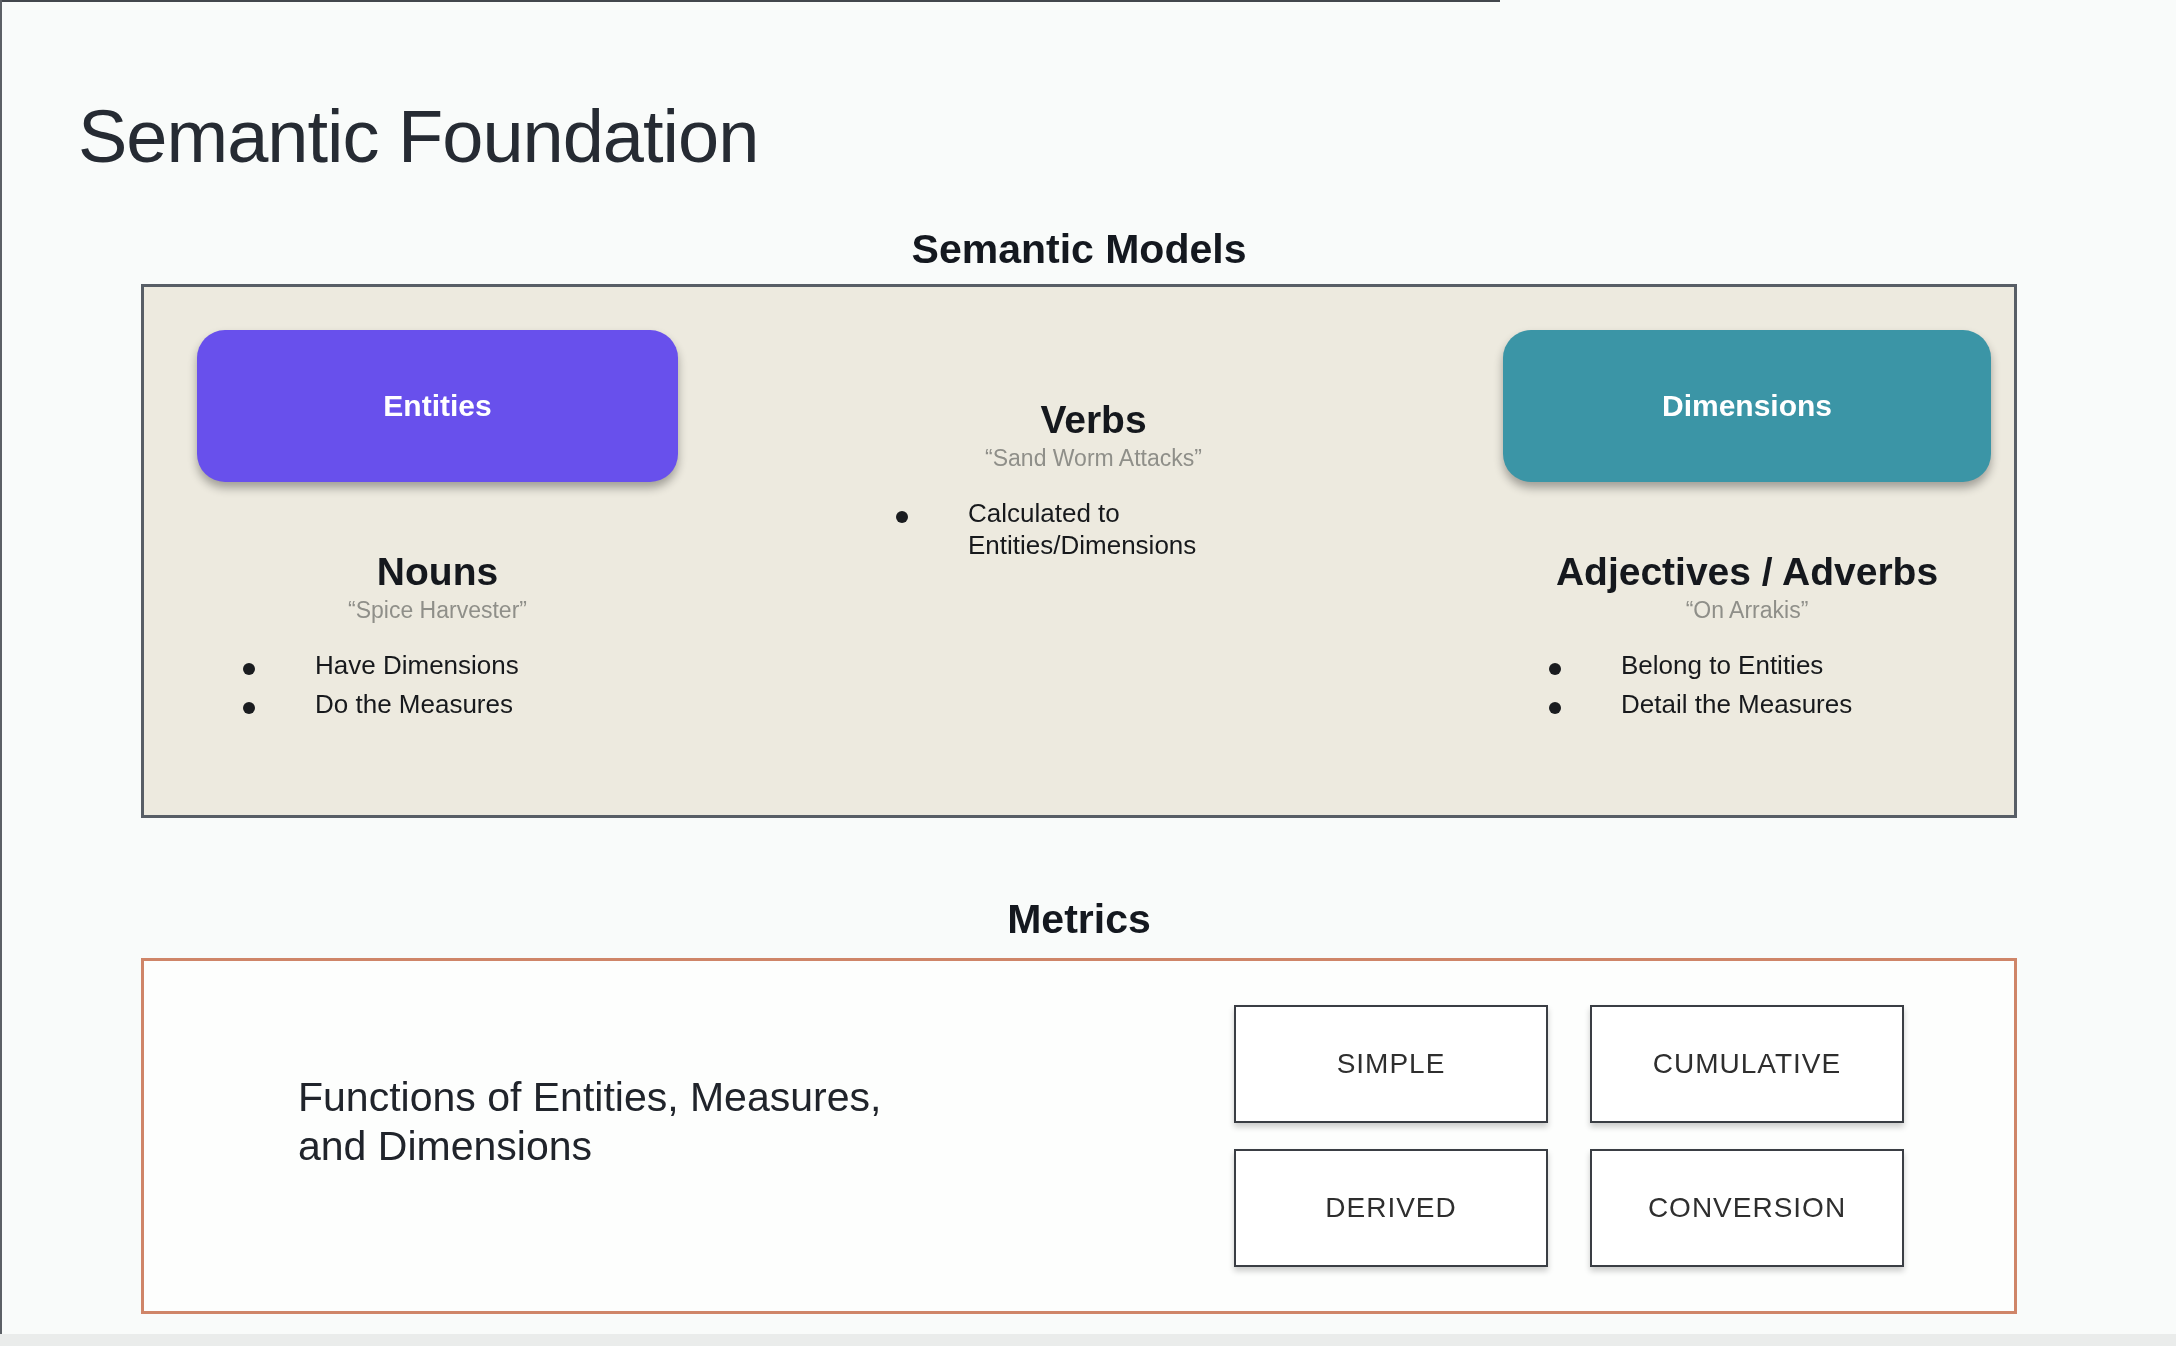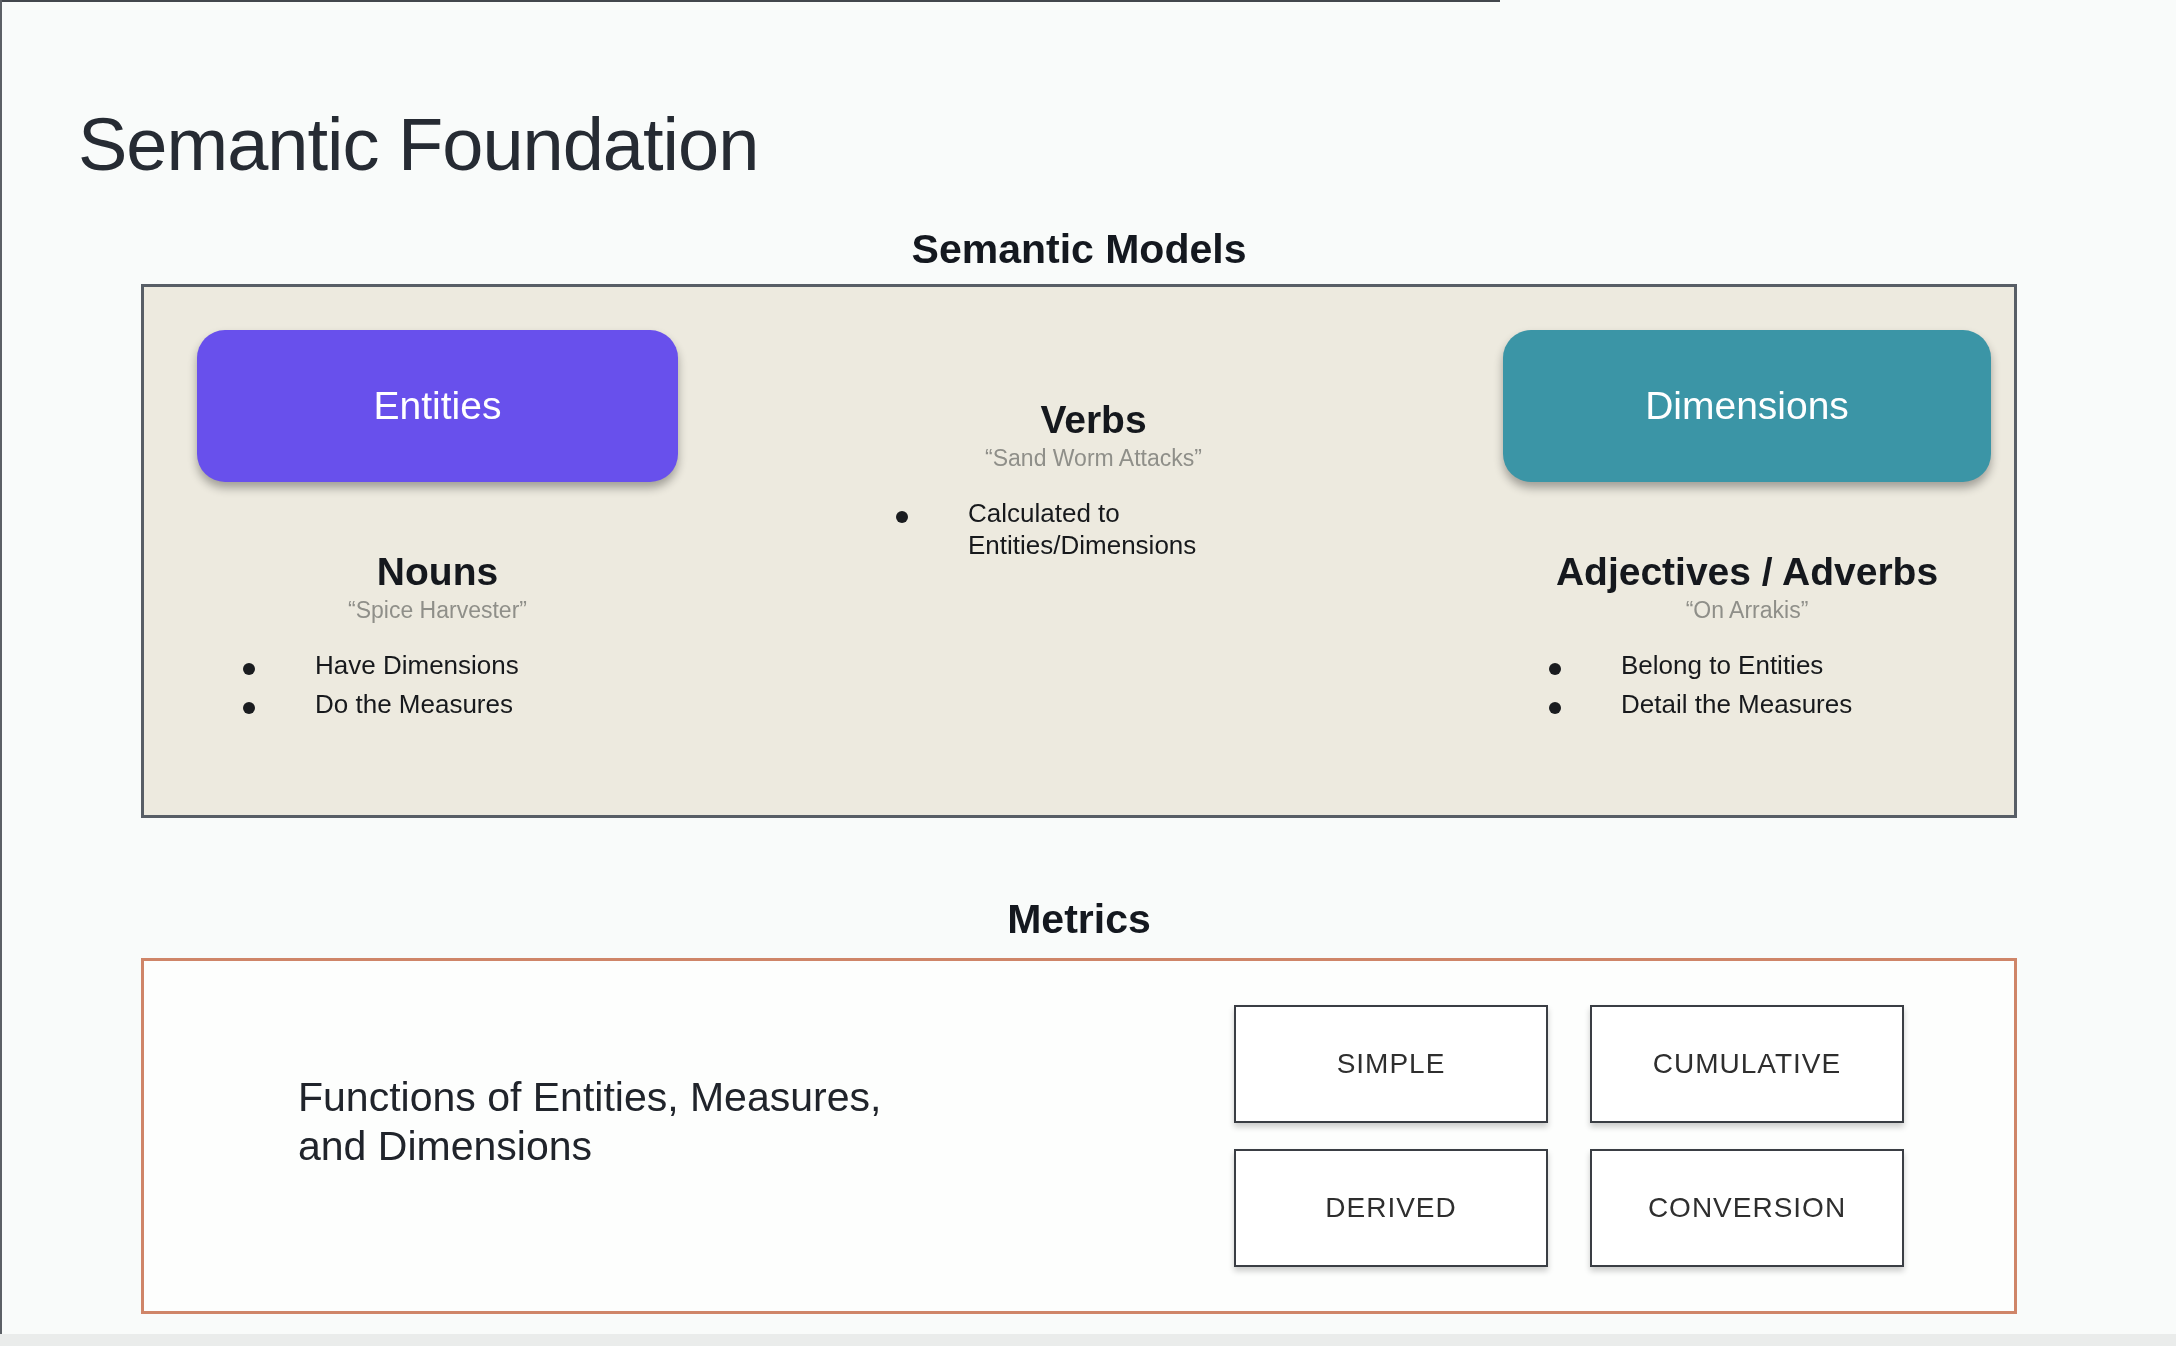--- a/index.html
+++ b/index.html
@@ -5,21 +5,21 @@
   html,body{margin:0;padding:0;background:#f9fbfa;}
   .slide{
     position:relative;width:2176px;height:1346px;background:#f9fbfa;
     font-family:"Liberation Sans","DejaVu Sans",sans-serif;overflow:hidden;
   }
   .frame-top{position:absolute;top:0;left:0;width:1500px;height:2px;background:#43474d;}
   .frame-left{position:absolute;top:0;left:0;width:2px;height:100%;background:#5c6066;}
   .bottom-strip{position:absolute;left:0;top:1334px;width:100%;height:12px;background:#eaeceb;}
 
   .title{
-    position:absolute;left:78px;top:52px;font-size:74px;font-weight:400;
+    position:absolute;left:78px;top:44px;font-size:74px;font-weight:400;
     color:#262b33;letter-spacing:-1px;
   }
 
   .section-heading{
     position:absolute;left:141px;width:1876px;text-align:center;
     font-size:41px;font-weight:bold;color:#14181f;
   }
   .sm-heading{top:226px;}
   .metrics-heading{top:896px;}
 
@@ -29,21 +29,21 @@
   }
   .model-col{position:absolute;top:43px;}
   .col-entities{left:53px;width:481px;}
   .col-measures{left:706px;width:487px;}
   .col-dimensions{left:1359px;width:488px;}
 
   .model-box{
     height:152px;border-radius:28px;display:flex;align-items:center;justify-content:center;
     box-shadow:0 6px 10px rgba(0,0,0,0.32);
   }
-  .model-box-label{color:#ffffff;font-size:39px;font-weight:normal;}
+  .model-box-label{color:#ffffff;font-size:30px;font-weight:bold;}
 
   .model-cat{margin-top:68px;text-align:center;font-size:39px;font-weight:bold;color:#15181d;line-height:1.15;}
   .model-quote{margin-top:2px;text-align:center;font-size:23px;color:#8f8f89;line-height:1.2;}
 
   .model-bullets{margin:26px 0 0;padding:0 0 0 46px;list-style:none;}
   .model-bullets li{
     display:flex;align-items:flex-start;font-size:26px;color:#17191c;
     line-height:1.2;margin-bottom:7px;
   }
   .dot{flex:none;width:12px;height:12px;border-radius:50%;background:#1a1c1f;margin-top:13px;}

